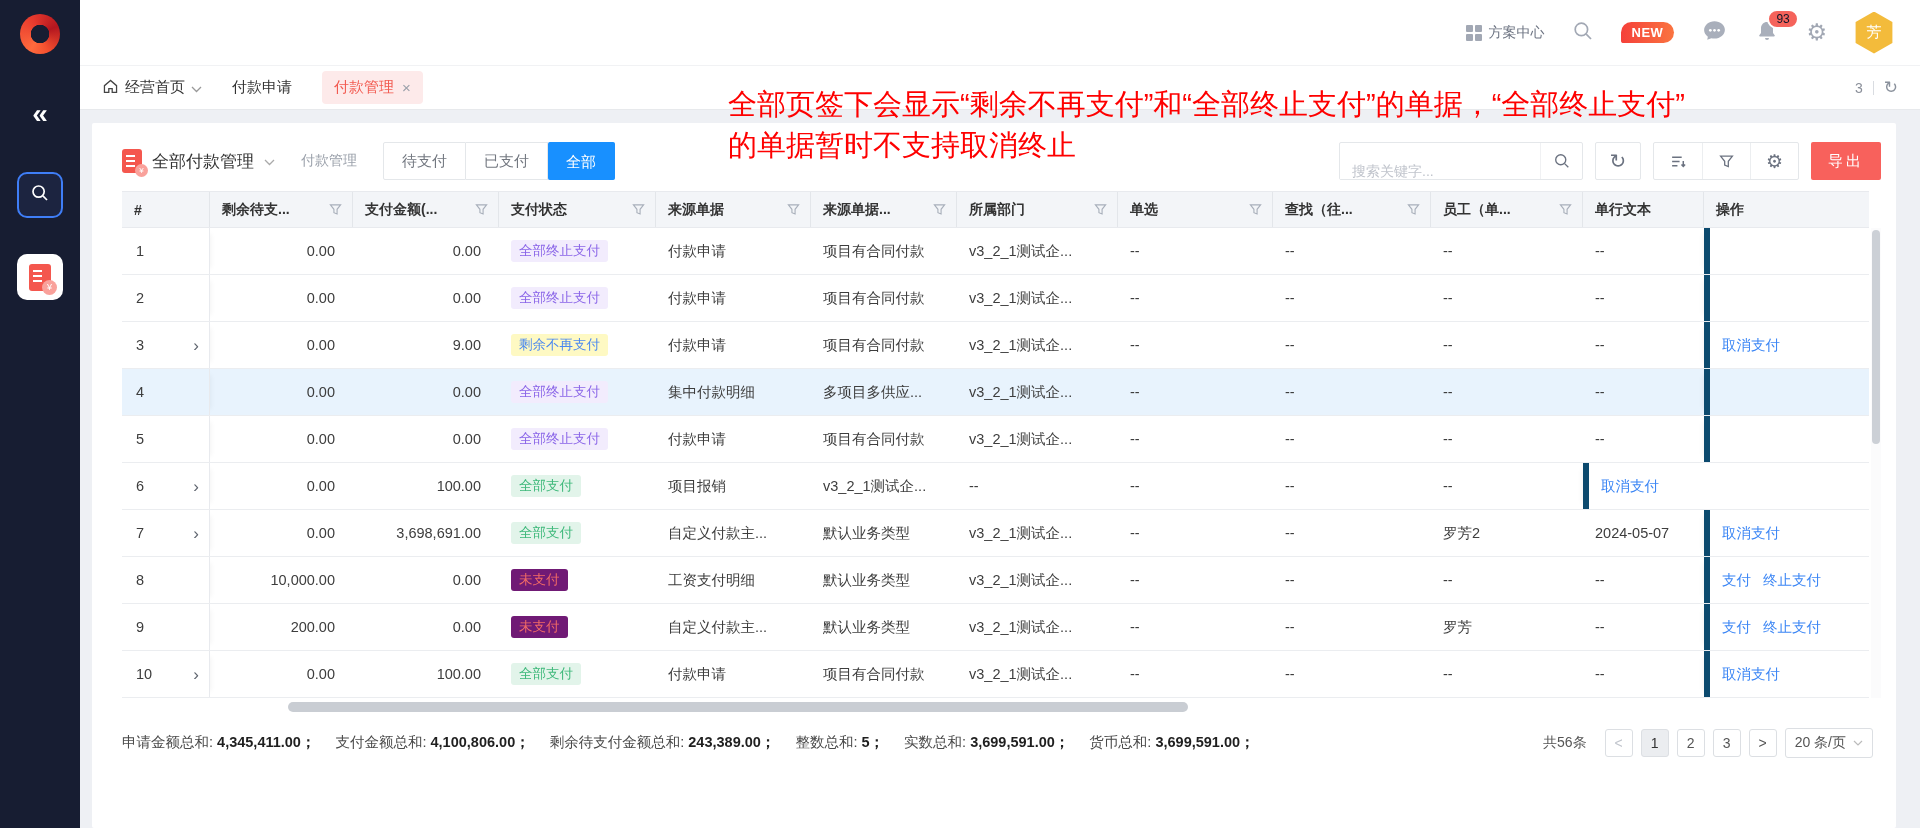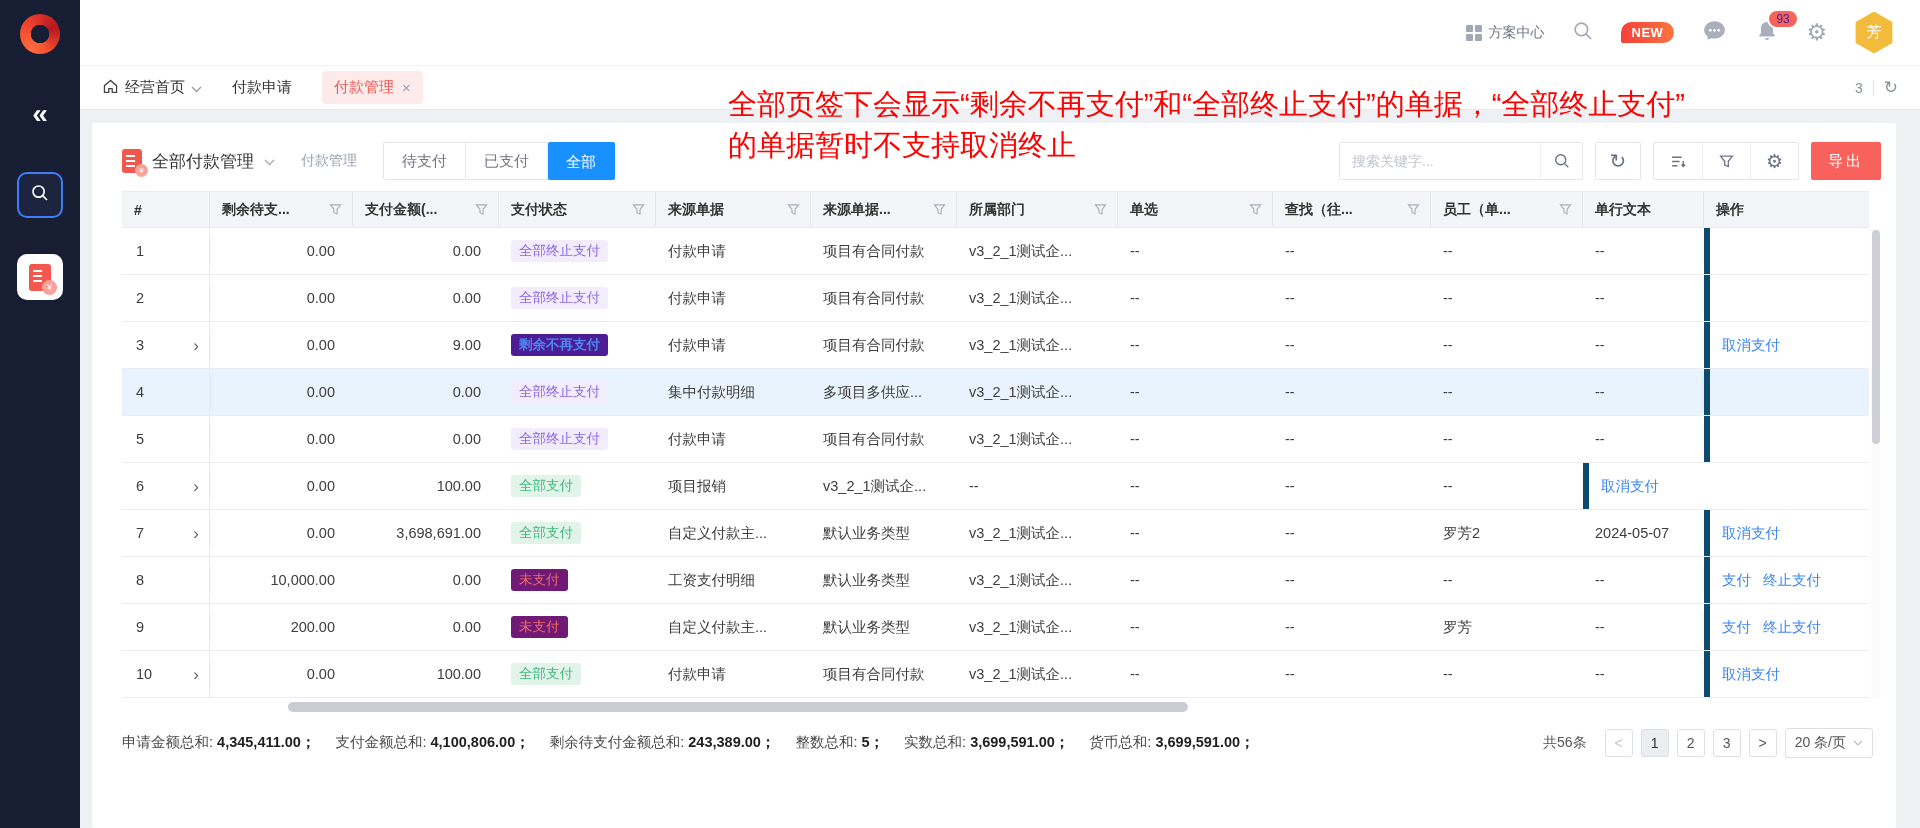--- a/index.html
+++ b/index.html
@@ -21,21 +21,21 @@
 
   
   .main { position:absolute; left:80px; top:0; right:0; height:828px; }
 
   .topbar { height:66px; background:#fff; border-bottom:1px solid #f1f2f4; display:flex; align-items:center; justify-content:flex-end; padding-right:26px; gap:27px; }
   .scheme-center { display:flex; align-items:center; gap:7px; color:#6b7280; font-size:14px; cursor:pointer; }
   .grid-icon { display:grid; grid-template-columns:7px 7px; grid-template-rows:7px 7px; gap:2px; }
   .grid-icon i { background:#a2a8b4; border-radius:1px; }
   .new-badge { background:linear-gradient(90deg,#f5403a,#fa7440); color:#fff; font-size:13px; font-weight:bold; padding:3px 11px; border-radius:12px 12px 12px 3px; letter-spacing:.5px; cursor:pointer; }
   .bell-wrap { position:relative; cursor:pointer; }
-  .bell-count { position:absolute; top:-10px; left:12px; background:#f5635b; color:#4c1d95; font-size:12px; padding:1px 7px; border-radius:10px; border:2px solid #fff; }
+  .bell-count { position:absolute; top:-10px; left:12px; background:#f5635b; color:#0f172a; font-size:12px; padding:1px 7px; border-radius:10px; border:2px solid #fff; }
   .gear-glyph { font-size:23px; color:#a2a8b4; line-height:1; cursor:pointer; }
   .gear-glyph::before { content:"⚙"; }
   .avatar-hex { width:40px; height:42px; background:#f3bb3b; clip-path:polygon(50% 0,96% 25%,96% 75%,50% 100%,4% 75%,4% 25%); color:#fff; font-size:15px; display:flex; align-items:center; justify-content:center; cursor:pointer; }
 
   .tabbar { height:44px; background:#fff; border-bottom:1px solid #e7e9ec; display:flex; align-items:center; padding:0 22px; gap:30px; position:relative; }
   .tab-home { display:flex; align-items:center; gap:6px; font-size:15px; color:#333; cursor:pointer; }
   .tab-item { font-size:15px; color:#333; cursor:pointer; }
   .tab-item.active { background:#fdeaea; color:#f25a50; padding:7px 12px; border-radius:4px; display:flex; align-items:center; gap:8px; }
   .tab-close { color:#9aa0aa; font-size:15px; cursor:pointer; }
   .tab-close::before { content:"×"; }
@@ -49,21 +49,21 @@
 
   
   .toolbar { display:flex; align-items:center; padding-top:18px; height:58px; }
   .view-title { display:flex; align-items:center; gap:10px; font-size:17px; color:#333; cursor:pointer; }
   .view-sub { margin-left:26px; font-size:14px; color:#9aa0aa; cursor:pointer; }
   .seg-group { margin-left:26px; display:flex; }
   .seg-btn { height:38px; line-height:36px; padding:0 18px; font-size:15px; color:#737880; background:#fff; border:1px solid #e4e7ea; border-left-width:0; cursor:pointer; }
   .seg-btn:first-child { border-left-width:1px; border-radius:2px 0 0 2px; }
   .seg-btn.active { background:#1890ff; border-color:#1890ff; color:#fff; border-radius:2px; line-height:38px; }
   .toolbar-right { margin-left:auto; display:flex; align-items:center; gap:12px; }
-  .search-box { width:244px; height:38px; border:1px solid #e4e7ea; border-radius:2px; display:flex; align-items:center; }
+  .search-box { width:244px; height:38px; border:1px solid #e4e7ea; border-radius:2px; display:flex; align-items:flex-end; }
   .search-box input { flex:1; border:0; outline:0; padding:0 12px; font-size:14px; color:#333; font-family:inherit; min-width:0; }
   .search-box input::placeholder { color:#c0c4cc; }
   .search-box .icon-cell { width:42px; height:100%; display:flex; align-items:center; justify-content:center; border-left:1px solid #f0f1f3; cursor:pointer; }
   .tool-btn { width:46px; height:38px; border:1px solid #e4e7ea; border-radius:2px; display:flex; align-items:center; justify-content:center; background:#fff; cursor:pointer; }
   .icon-group { display:flex; border:1px solid #e4e7ea; border-radius:2px; height:38px; }
   .icon-group .cell { width:48px; display:flex; align-items:center; justify-content:center; border-left:1px solid #eceef0; cursor:pointer; }
   .icon-group .cell:first-child { border-left:0; }
   .gear-sm { font-size:19px; color:#6b7280; line-height:1; }
   .gear-sm::before { content:"⚙"; }
   .refresh-md { font-size:20px; color:#6b7280; line-height:1; }
@@ -78,21 +78,21 @@
   .th .flt { margin-left:auto; display:flex; align-items:center; padding-left:6px; }
   .tr { display:grid; grid-template-columns:var(--cols); height:47px; border-bottom:1px solid #ebedf0; align-items:center; background:#fff; cursor:pointer; }
   .tr.hl { background:#e8f3fd; }
   .td { padding:0 12px; font-size:14.5px; color:#3d3d3d; overflow:hidden; white-space:nowrap; align-self:stretch; display:flex; align-items:center; }
   .td.num { justify-content:flex-end; padding-right:18px; }
   .td.index-td { justify-content:space-between; padding-left:14px; padding-right:10px; border-right:1px solid #e8eaee; box-shadow:6px 0 6px -6px rgba(0,0,0,.07); }
   .expand-arrow { color:#606670; font-size:17px; line-height:1; cursor:pointer; }
   .expand-arrow::before { content:"›"; }
   .badge { padding:4px 8px; border-radius:3px; font-size:13.5px; line-height:1.1; }
   .badge-terminated { color:#8a65e8; background:#f2ecfd; }
-  .badge-remain { color:#4a88f0; background:#4c1d95;font-weight:bold; }
+  .badge-remain { color:#4a88f0; background:#fef9c3; }
   .badge-paid { color:#3db87a; background:#e2f4ea; }
   .badge-unpaid { color:#f26b66; background:#701a75; }
   .td.action-td { border-left:6px solid #0c4a6e; box-shadow:-6px 0 6px -6px rgba(0,0,0,.07); gap:12px; }
   .action-link { color:#3d87f5; font-size:14.5px; cursor:pointer; }
   .vscroll { position:absolute; right:0; top:37px; height:470px; width:10px; background:#fbfbfc; }
   .vthumb { position:absolute; top:2px; left:1px; width:8px; height:214px; background:#ccd0d6; border-radius:4px; cursor:grab; }
   .hscroll { height:10px; margin-top:4px; position:relative; }
   .hthumb { position:absolute; left:166px; top:0; width:900px; height:10px; background:#c9cdd3; border-radius:5px; cursor:grab; }
 
   

